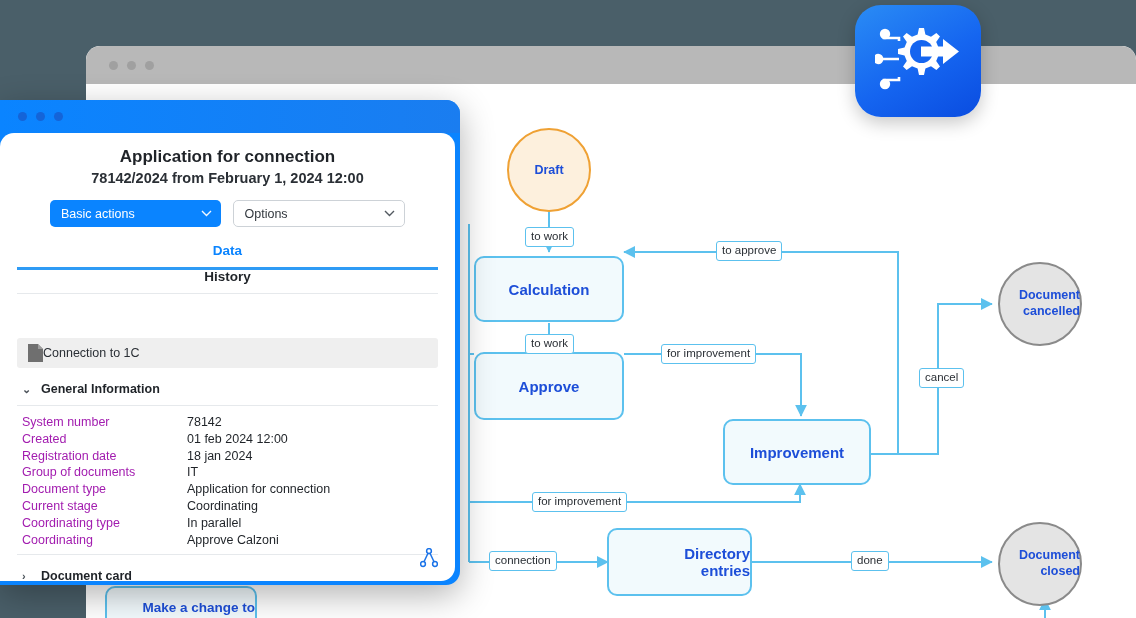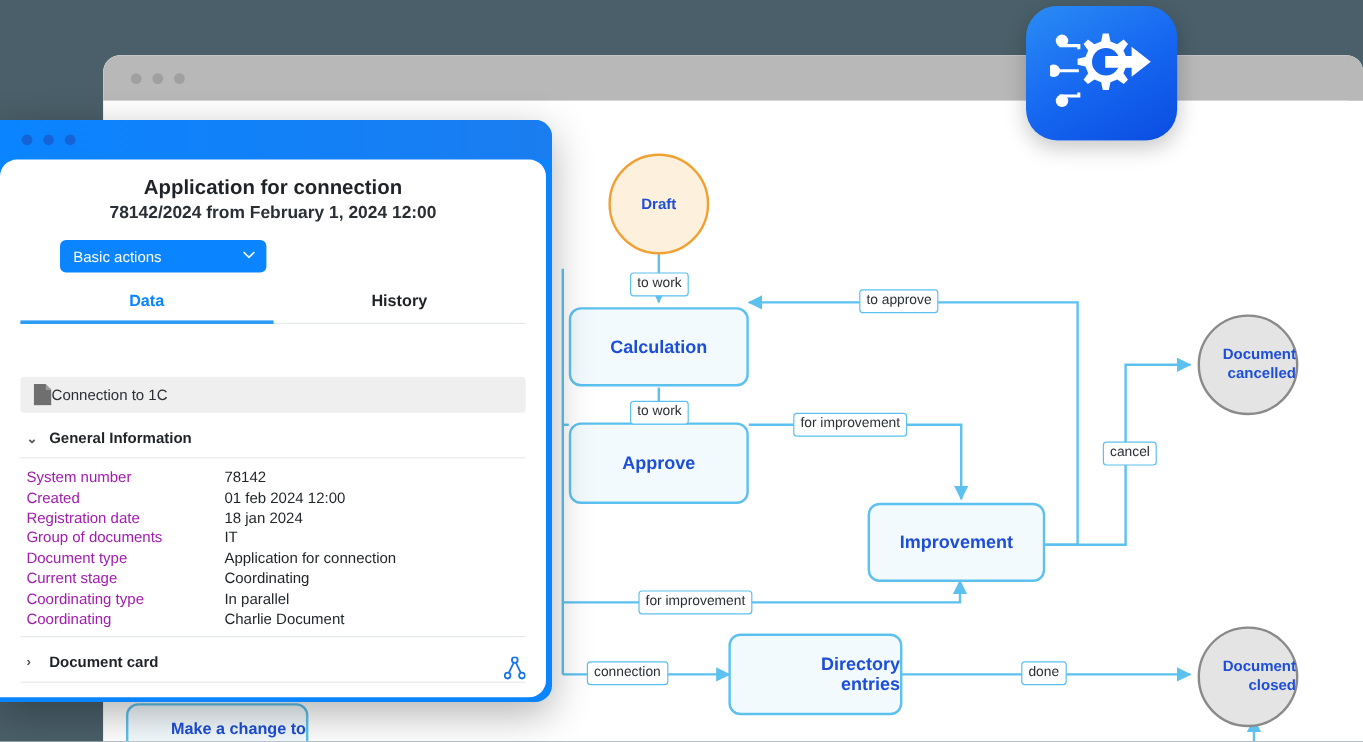--- a/index.html
+++ b/index.html
@@ -128,21 +128,21 @@
     height: 27px;
     display: flex; align-items: center; justify-content: space-between;
     padding: 0 9px 0 11px;
     border-radius: 5px;
     font-size: 12.5px;
   }
   .dropdown.primary { background: #0a84ff; color: #ffffff; width: 172px; }
   .dropdown.secondary { background: #ffffff; color: #32383e; border: 1px solid #cdd2d7; width: 174px; }
   .chev { font-size: 10px; opacity: .95; }
 
-  #tabs { display: flex; margin-top: 16px; border-bottom: 1px solid #e6e9ec; }
+  #tabs { display: flex; margin-top: 16px; border-bottom: 1px solid #e6e9ec; flex-direction: column; }
   .tab { flex: 1; text-align: center; font-size: 13.5px; font-weight: 600; color: #1f2328; padding-bottom: 9px; }
   .tab.active { color: #0a84ff; border-bottom: 3px solid #2e9bf5; margin-bottom: -1px; }
 
   #attachment {
     margin-top: 44px;
     height: 30px;
     background: #efefef;
     border-radius: 3px;
     display: flex; align-items: center;
     padding-left: 11px; gap: 0;
@@ -309,20 +309,28 @@
 
     <div id="action-row">
       <div class="dropdown primary">
         <span>Basic actions</span>
         <span class="chev">
           <svg width="11" height="7" viewBox="0 0 11 7">
               <path d="M1 1 L5.5 5.5 L10 1" fill="none" stroke="#ffffff" stroke-width="1.4"></path>
             </svg>
         </span>
       </div>
+      <div class="dropdown secondary">
+        <span>Options</span>
+        <span class="chev">
+          <svg width="11" height="7" viewBox="0 0 11 7">
+              <path d="M1 1 L5.5 5.5 L10 1" fill="none" stroke="#4a5158" stroke-width="1.4"></path>
+            </svg>
+        </span>
+      </div>
     </div>
 
     <div id="tabs">
       <div class="tab active">Data</div>
       <div class="tab">History</div>
     </div>
 
     <div id="attachment">
       <span class="doc-icon">
         <span class="sheet"></span>
@@ -361,21 +369,21 @@
       <div class="info-row">
         <span class="k">Current stage</span>
         <span class="v">Coordinating</span>
       </div>
       <div class="info-row">
         <span class="k">Coordinating type</span>
         <span class="v">In parallel</span>
       </div>
       <div class="info-row">
         <span class="k">Coordinating</span>
-        <span class="v">Charlie Document</span>
+        <span class="v">Approve Calzoni</span>
       </div>
     </div>
 
     <div class="divider"></div>
     <div class="section-head">
       <span class="caret">›</span>
       <span>Document card</span>
     </div>
     <div class="divider"></div>
 

